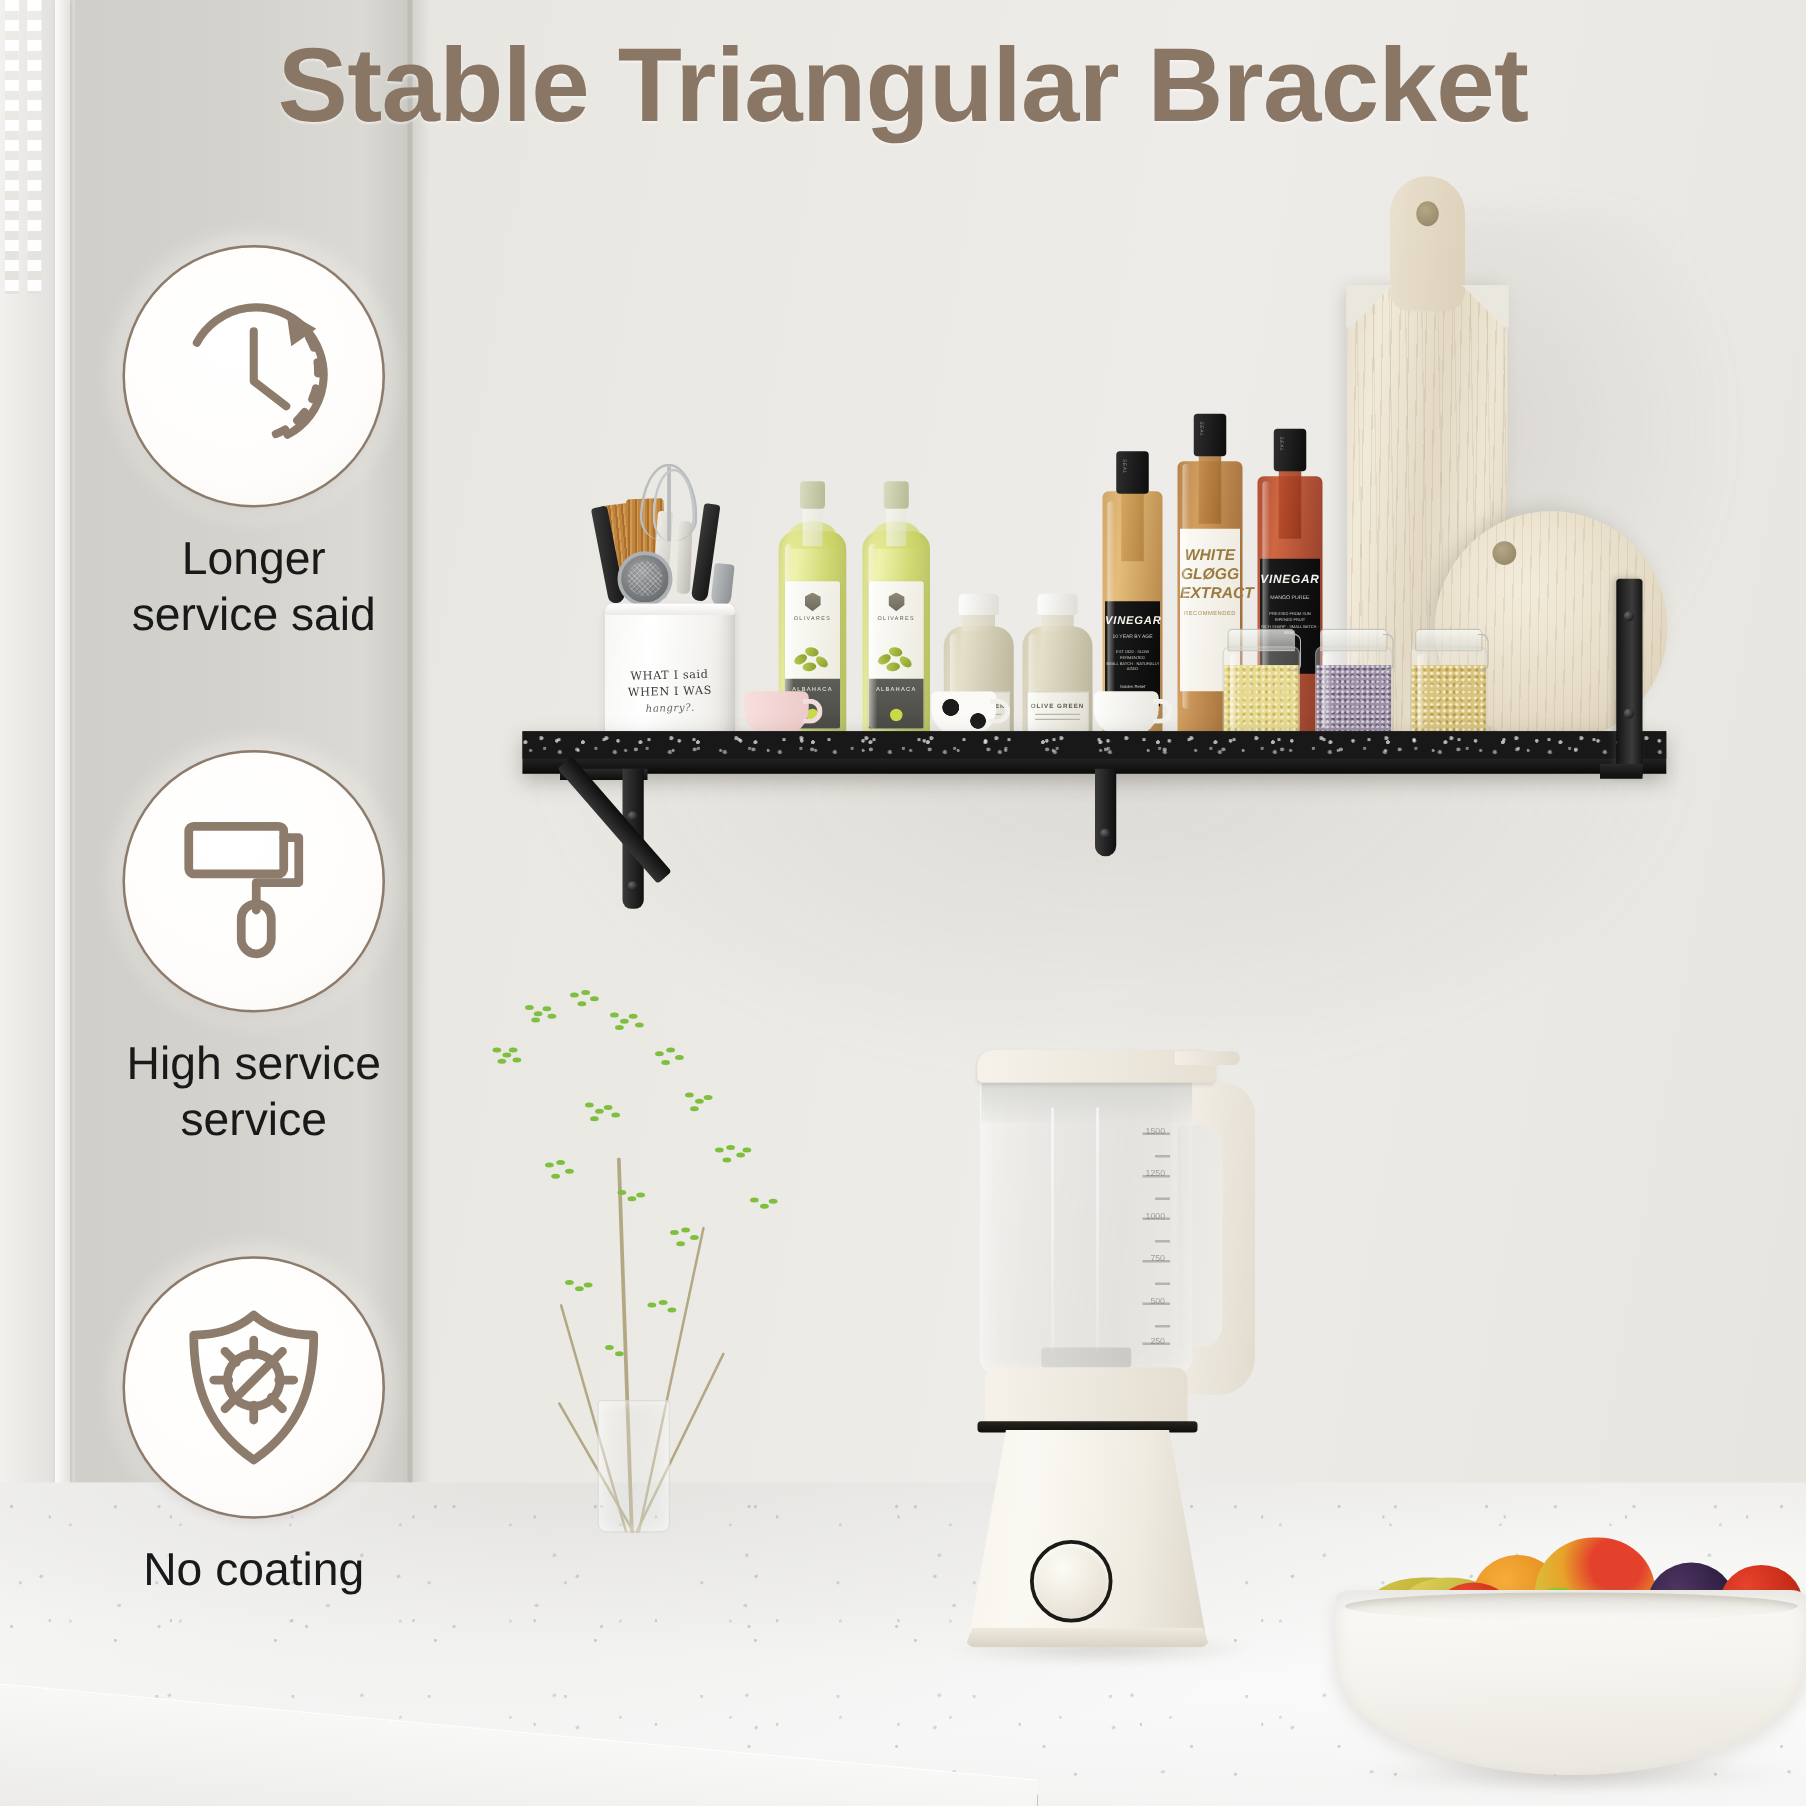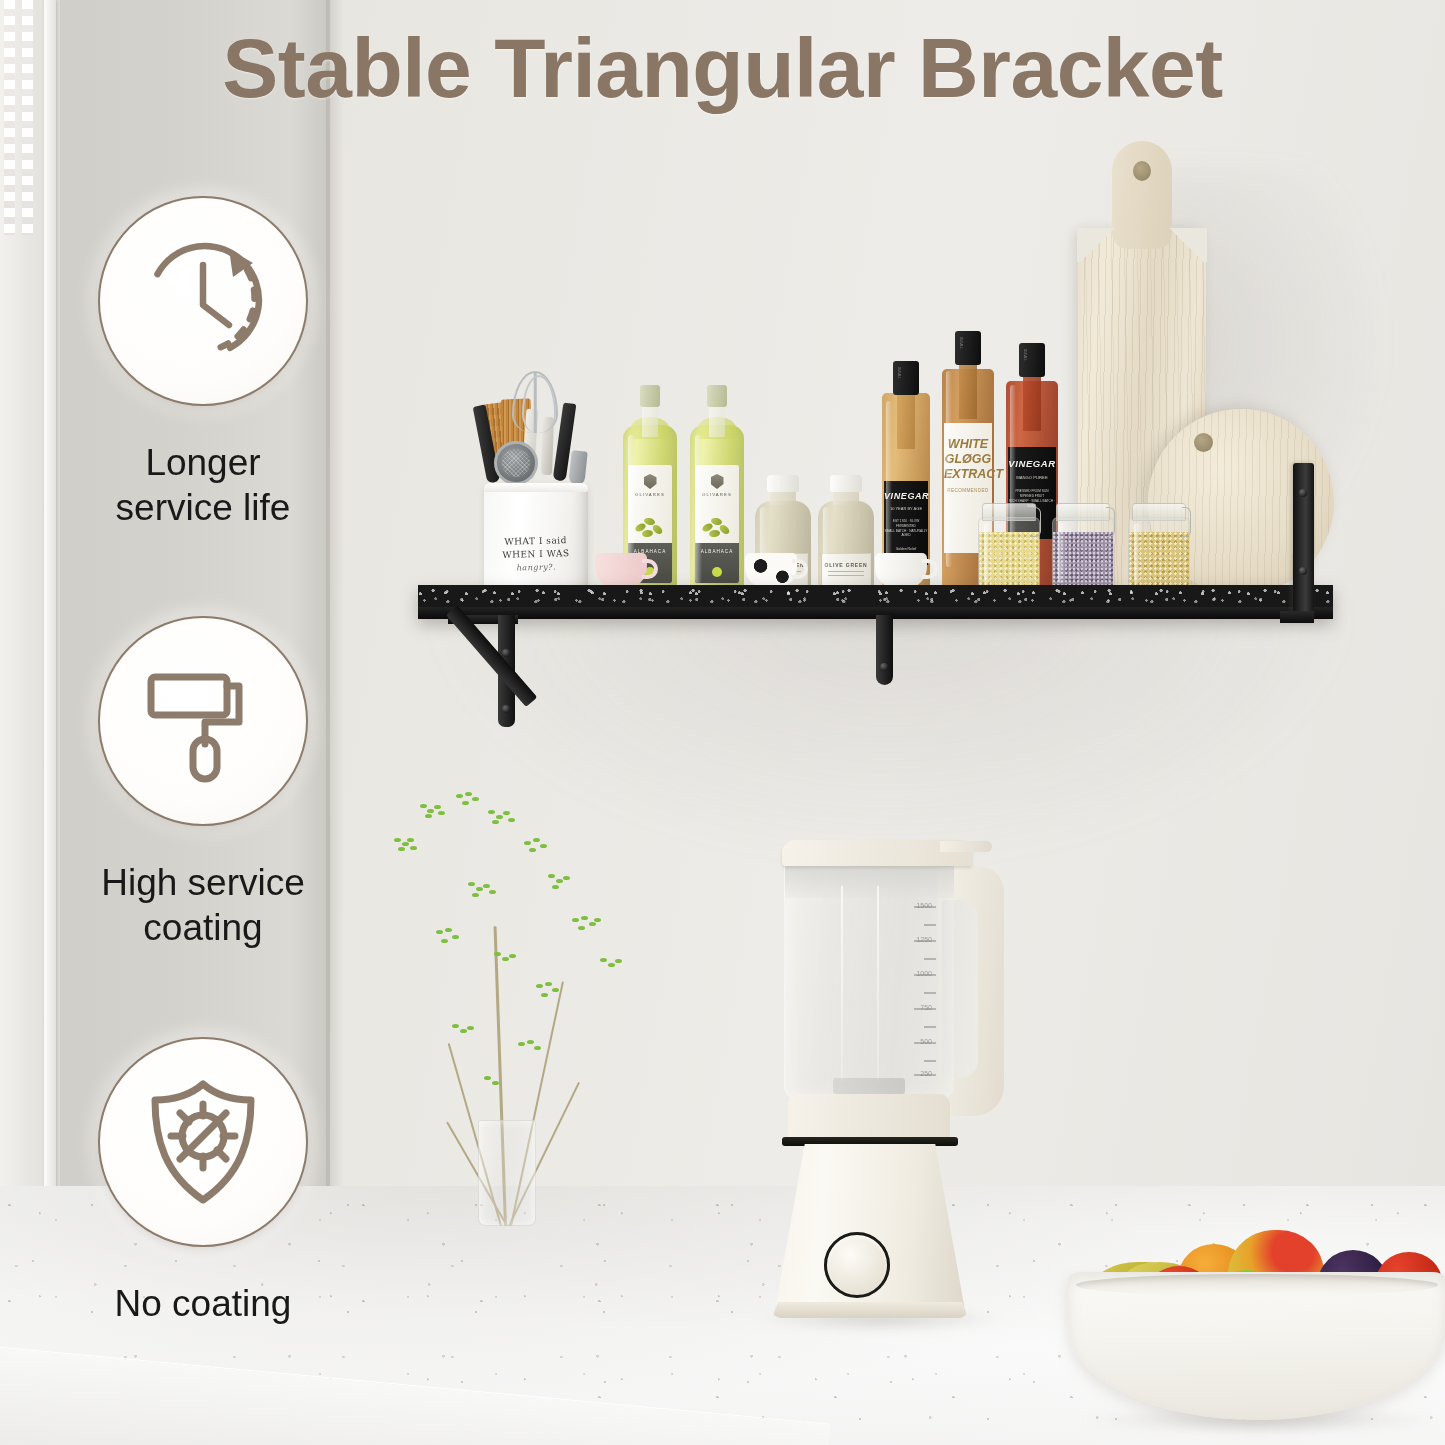--- a/index.html
+++ b/index.html
@@ -448,21 +448,21 @@
   .feature + .feature { margin-top:86px; }
   .badge {
     position:relative; margin:0 auto; width:210px; height:210px; border-radius:50%;
     background:radial-gradient(circle at 42% 36%,#ffffff 0%,#fefdfb 62%,#f7f5f1 100%);
     border:2px solid #8d7b6b;
     box-shadow:0 3px 10px rgba(130,120,108,.22), 0 0 22px rgba(255,255,255,.85);
     display:flex; align-items:center; justify-content:center;
   }
   .badge svg { display:block; }
   .feat-label {
-    margin-top:34px; text-align:center;
+    margin-top:18px; text-align:center;
     font-size:37px; line-height:1.22; color:#19191a; font-weight:normal;
   }
 </style>
 </head>
 <body>
 
 <div class="scene">
 
   <div class="wall-right"></div>
   <div class="wall-shadow"></div>
@@ -888,38 +888,38 @@
 
         <path d="M70 16 A54 54 0 0 1 118 82" fill="none" stroke="#8d7b6b" stroke-width="6.5" stroke-linecap="round" stroke-dasharray="9 12" transform="rotate(55 70 70)"></path>
 
         <path d="M96 18 L120 32 L100 46 Z" fill="#8d7b6b"></path>
 
         <path d="M70 34 L70 74 L96 94" fill="none" stroke="#8d7b6b" stroke-width="6.5" stroke-linecap="round" stroke-linejoin="round"></path>
       </svg>
     </div>
     <div class="feat-label">
       <div>Longer</div>
-      <div>service life</div>
+      <div>service said</div>
     </div>
   </div>
 
   <div class="feature">
     <div class="badge">
       <svg width="132" height="132" viewBox="0 0 132 132">
 
         <rect x="14" y="22" width="76" height="38" rx="4" fill="none" stroke="#8d7b6b" stroke-width="7"></rect>
 
         <path d="M90 31 h12 v36 h-34 v22" fill="none" stroke="#8d7b6b" stroke-width="7" stroke-linecap="round" stroke-linejoin="round"></path>
 
         <rect x="56" y="84" width="24" height="40" rx="12" fill="none" stroke="#8d7b6b" stroke-width="7"></rect>
       </svg>
     </div>
     <div class="feat-label">
       <div>High service</div>
-      <div>coating</div>
+      <div>service</div>
     </div>
   </div>
 
   <div class="feature">
     <div class="badge">
       <svg width="136" height="136" viewBox="0 0 136 136">
 
         <path d="M68 10 C52 24 32 26 20 26 C20 66 30 100 68 126 C106 100 116 66 116 26 C104 26 84 24 68 10 Z" fill="none" stroke="#8d7b6b" stroke-width="7" stroke-linejoin="round"></path>
 
         <circle cx="68" cy="62" r="21" fill="none" stroke="#8d7b6b" stroke-width="7"></circle>

